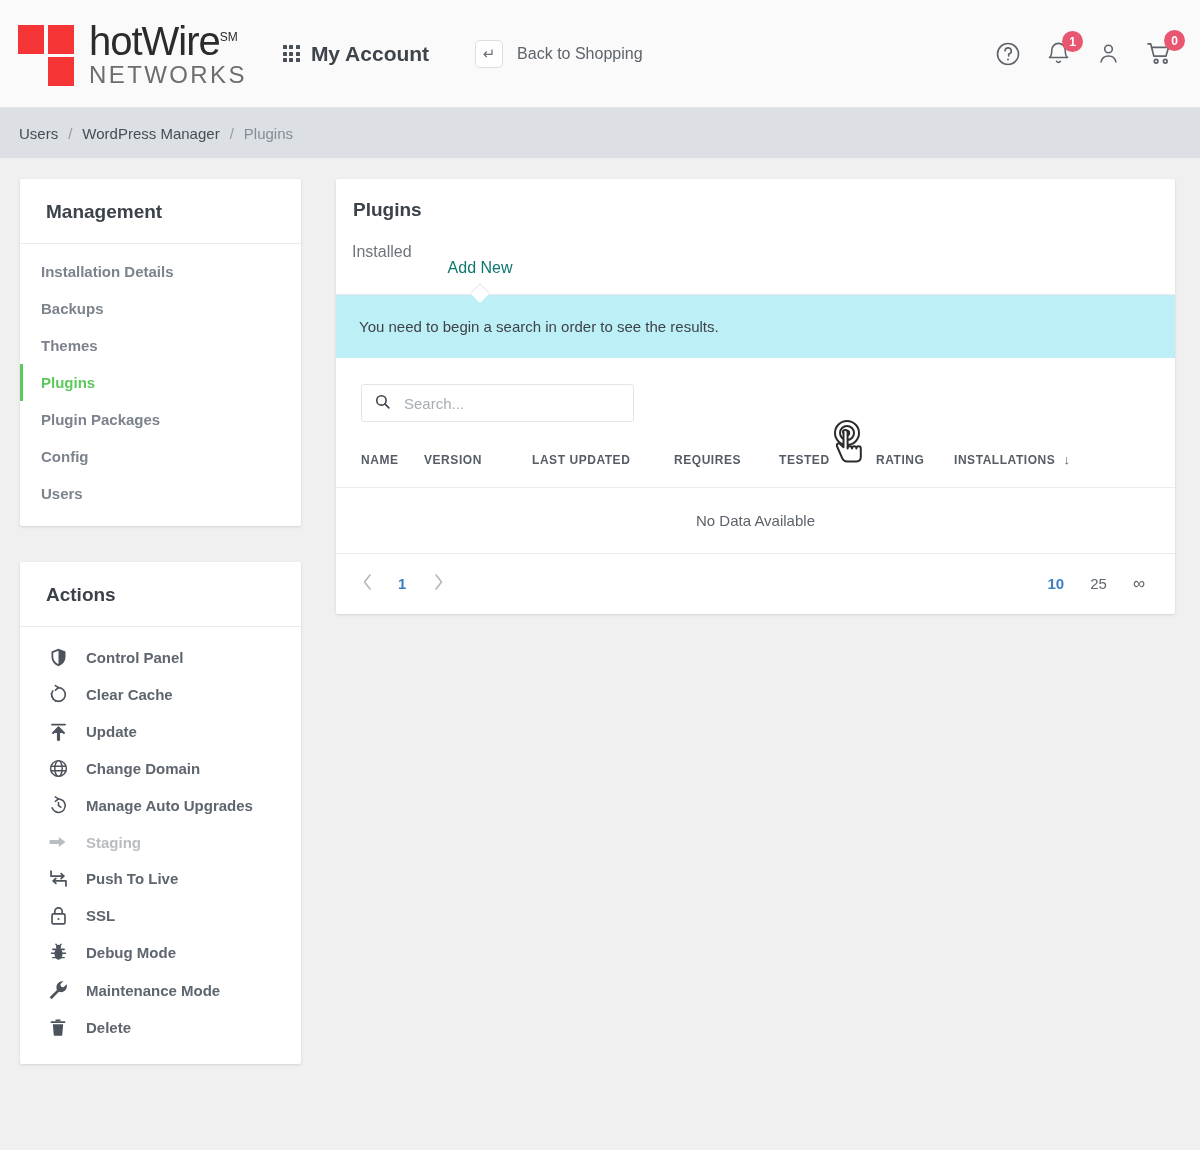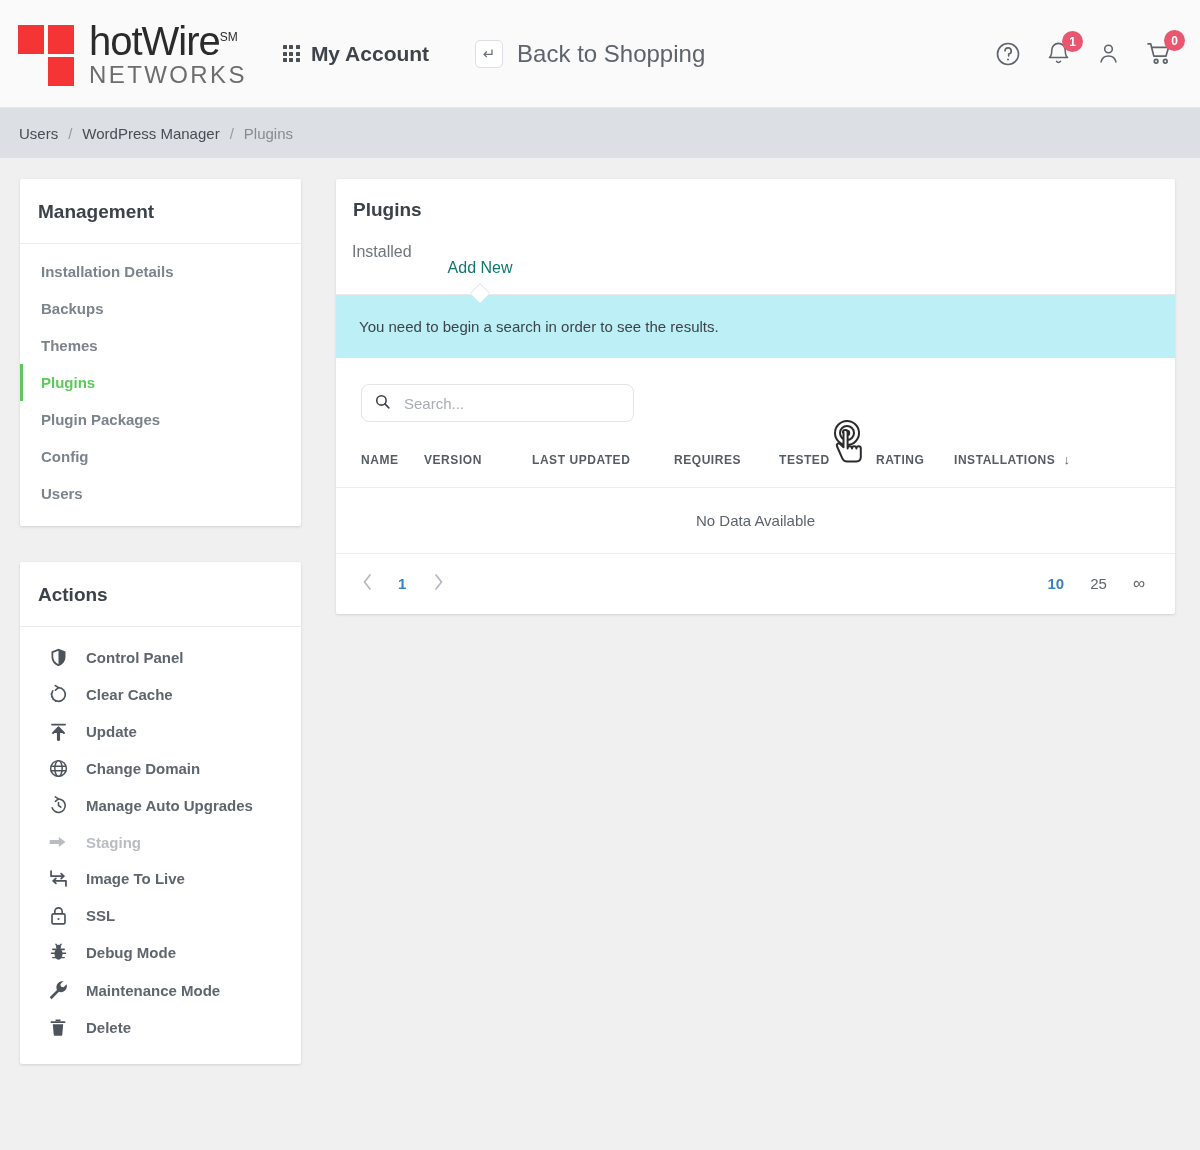--- a/index.html
+++ b/index.html
@@ -55,21 +55,21 @@
   .back-shopping {
     display: flex; align-items: center; gap: 14px;
     margin-left: 46px; cursor: pointer;
   }
   .enter-btn {
     width: 28px; height: 28px; border: 1px solid #dcdfe3;
     border-radius: 5px; background: #fff;
     display: flex; align-items: center; justify-content: center;
     color: #6b7077; font-size: 15px;
   }
-  .back-shopping-label { font-size: 24px; color: #5e646c; }
+  .back-shopping-label { font-size: 16px; color: #5e646c; }
   .header-right {
     margin-left: auto; display: flex; align-items: center; gap: 23px;
   }
   .hicon { position: relative; cursor: pointer; color: #5e646c; display: flex; align-items:center;}
   .badge {
     position: absolute; top: -9px; right: -11px;
     background: #e8566f; color: #fff;
     min-width: 21px; height: 21px; border-radius: 50%;
     font-size: 12px; font-weight: 700;
     display: flex; align-items: center; justify-content: center;
@@ -84,21 +84,21 @@
   .crumb.last { color: #868c94; cursor: default; }
   .crumb-sep { color: #969ba2; }
   
   .page { display: flex; padding: 21px 25px 0 20px; gap: 35px; align-items: flex-start; }
   .sidebar { width: 281px; flex: 0 0 281px; }
   .card {
     background: #fff; border-radius: 2px;
     box-shadow: 0 1px 3px rgba(0,0,0,.13);
   }
   .card-head {
-    padding: 22px 18px 20px 18px;
+    padding: 22px 18px 20px 26px;
     border-bottom: 1px solid #ebebeb;
   }
   .card-title { font-size: 19px; font-weight: 700; color: #3c424a; }
   .menu { padding: 9px 0 14px 0; }
   .menu-item {
     display: block; padding: 10px 0 10px 18px;
     font-size: 15px; font-weight: 700; color: #7c838c;
     border-left: 3px solid transparent; cursor: pointer;
   }
   .menu-item.active { color: #5cc95c; border-left-color: #5cc95c; }
@@ -139,21 +139,21 @@
     width: 46px; height: 52px; pointer-events: none;
   }
   .notice {
     background: #bdeff6; color: #3d4348;
     font-size: 15px; padding: 23px 0 23px 23px;
     margin: 0;
   }
   .search-wrap { padding: 26px 0 22px 25px; }
   .search-box {
     width: 273px; height: 38px;
-    border: 1px solid #e2e4e7; border-radius: 8px;
+    border: 1px solid #e2e4e7; border-radius: 3px;
     display: flex; align-items: center; gap: 13px;
     padding: 0 12px; background: #fff;
   }
   .search-box input {
     border: none; outline: none; font-size: 15px;
     color: #3c424a; background: transparent; flex: 1;
     font-family: "Liberation Sans", sans-serif;
   }
   .search-box input::placeholder { color: #a8adb3; }
   table { width: 100%; border-collapse: collapse; }
@@ -349,21 +349,21 @@
 
         <div class="action-item">
           <span class="aicon">
             <svg width="21" height="21" viewBox="0 0 24 24" fill="none" stroke="currentColor" stroke-width="2" stroke-linecap="round" stroke-linejoin="round">
               <path d="M3.5 3.5v5.8h14.3"></path>
               <path d="M15 6.4l3 2.9-3 2.9"></path>
               <path d="M20.5 20.5v-5.8H6.2"></path>
               <path d="M9 17.6l-3-2.9 3-2.9"></path>
             </svg>
           </span>
-          <span class="action-label">Image To Live</span>
+          <span class="action-label">Push To Live</span>
         </div>
 
         <div class="action-item">
           <span class="aicon">
             <svg width="21" height="21" viewBox="0 0 24 24" fill="none" stroke="currentColor" stroke-width="1.9">
               <rect x="4.6" y="10.2" width="14.8" height="11.3" rx="1.6"></rect>
               <path d="M7.8 10.2V7.4a4.2 4.2 0 0 1 8.4 0v2.8"></path>
               <circle cx="12" cy="16" r="1.2" fill="currentColor" stroke="none"></circle>
             </svg>
           </span>

